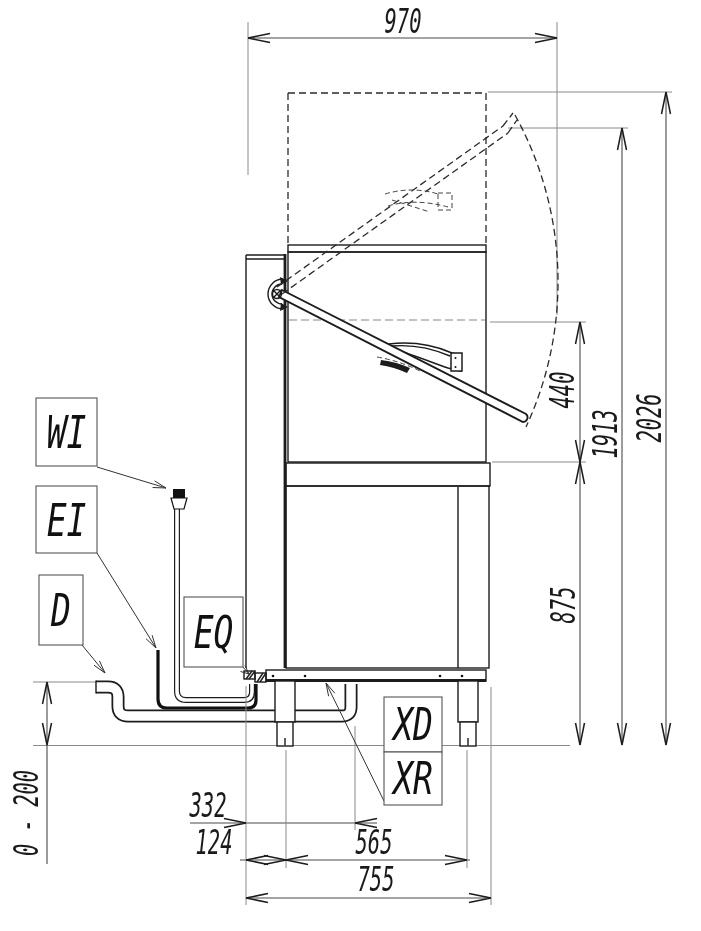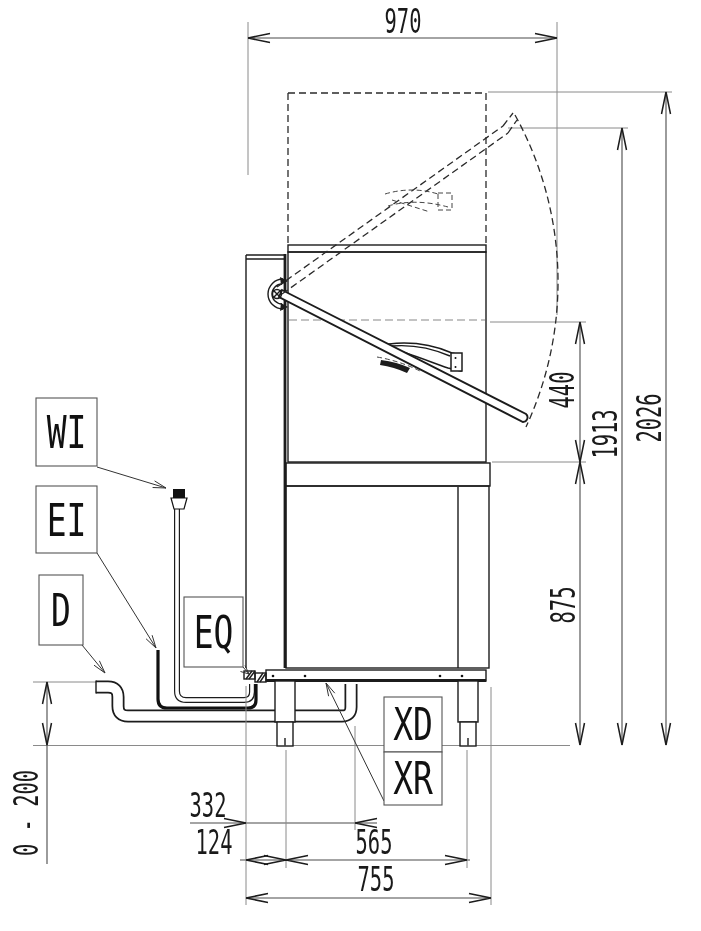--- a/index.html
+++ b/index.html
@@ -1,17 +1,17 @@
 <!DOCTYPE html>
 <html style="--line: #1c1c1c; --dim: #4a4a4a; --ext: #8a8a8a; --bg: #ffffff;"><head>
 <meta charset="utf-8">
 <style>
   html,body{margin:0;padding:0;background:#fff;}
   .stage{position:relative;width:701px;height:931px;background:var(--bg,#fff);overflow:hidden;
-         font-family:"DejaVu Sans Mono","Liberation Mono",monospace;}
+         font-family:"DejaVu Sans Mono","Liberation Mono",monospace;font-style:italic;}
   svg text{font-family:"DejaVu Sans Mono","Liberation Mono",monospace;}
   .dimtxt{font-size:33px;fill:#1a1a1a;}
   .lbltxt{font-size:44px;fill:#111;}
   .obj{stroke:var(--line,#1c1c1c);fill:none;stroke-width:1.4;}
   .objthick{stroke:var(--line,#1c1c1c);fill:none;stroke-width:2.8;}
   .ext{stroke:var(--ext,#8a8a8a);fill:none;stroke-width:1;}
   .dim{stroke:var(--dim,#4a4a4a);fill:none;stroke-width:1.1;}
   .arr{stroke:#1c1c1c;fill:none;stroke-width:1.5;}
   .dash{stroke:#2a2a2a;fill:none;stroke-width:1.3;stroke-dasharray:7 4;}
   .dashlite{stroke:#888;fill:none;stroke-width:1.2;stroke-dasharray:8 4;}

